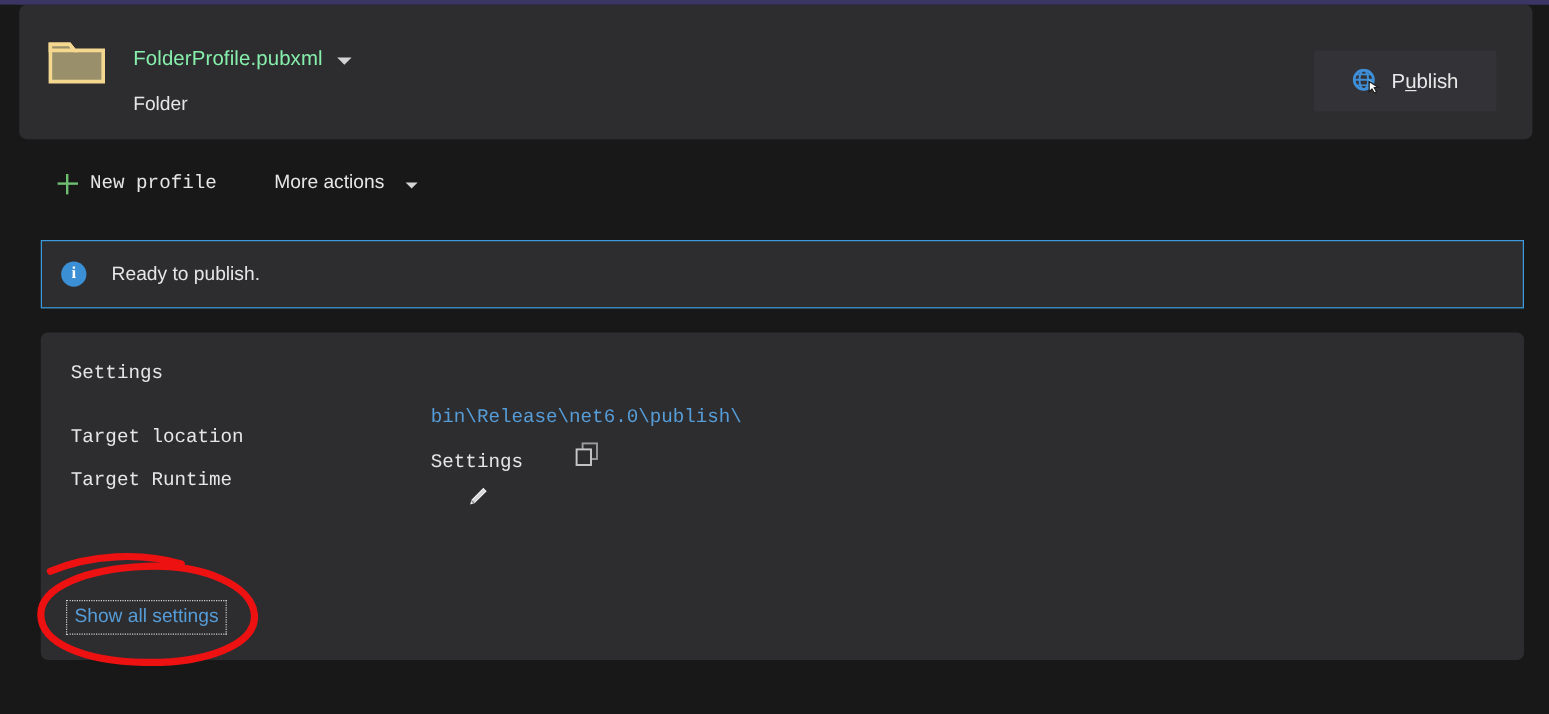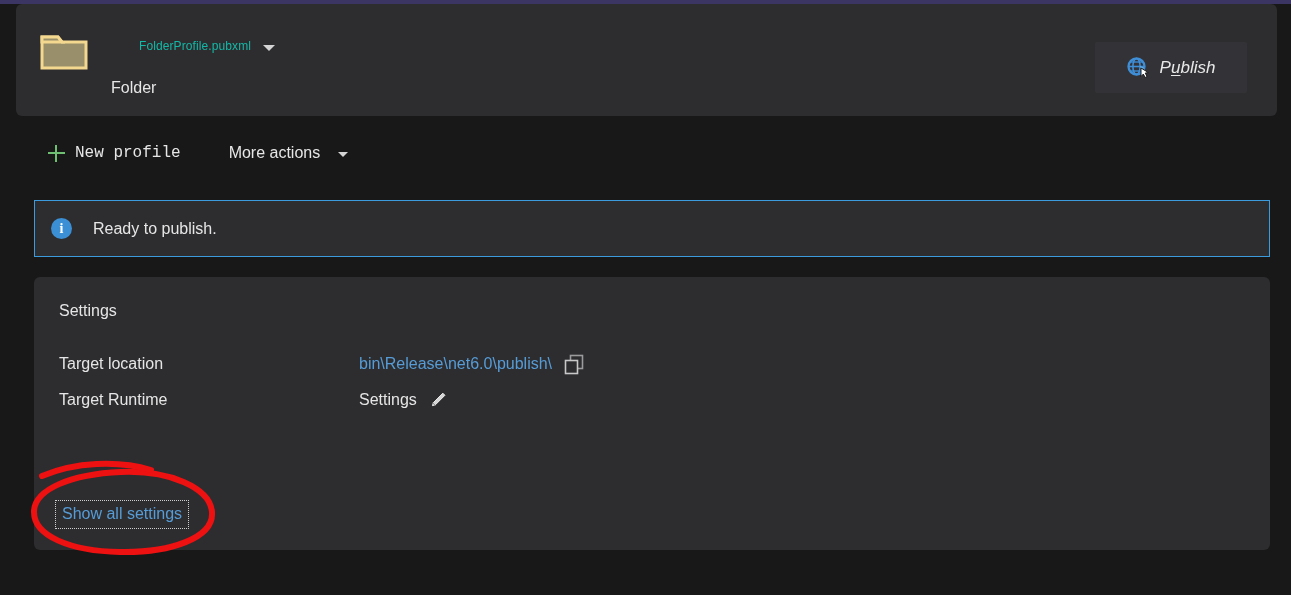--- a/index.html
+++ b/index.html
@@ -30,21 +30,21 @@
   }
   .folder-icon {
     position: absolute; left: 24px; top: 29px;
     width: 48px; height: 38px;
   }
   .profile-name-row {
     position: absolute; left: 95px; top: 35px;
     display: flex; align-items: center; gap: 12px;
   }
   .profile-name {
-    font-size: 12px; color: #14b8a6; letter-spacing: .1px; margin-left: 28px;
+    font-size: 17px; color: #86efac; letter-spacing: .1px;
   }
   .caret-down {
     width: 0; height: 0;
     border-left: 6px solid transparent;
     border-right: 6px solid transparent;
     border-top: 6px solid #d4d4d4;
     margin-top: 3px;
   }
   .profile-type {
     position: absolute; left: 95px; top: 75px;
@@ -52,21 +52,20 @@
   }
 
   
   .publish-btn {
     position: absolute; left: 1079px; top: 38px;
     width: 152px; height: 51px;
     background: #333337;
     border: none; border-radius: 2px;
     display: flex; align-items: center; justify-content: center; gap: 9px;
     cursor: pointer;
-    font-style: italic;
   }
   .publish-label { font-size: 17px; color: #e9e9e9; }
   .publish-label u { text-decoration: underline; text-underline-offset: 2px; }
 
   
   .toolbar {
     position: absolute; left: 16px; top: 128px;
     width: 1261px; height: 50px;
     display: flex; align-items: center;
   }
@@ -109,34 +108,35 @@
   }
   .info-text { margin-left: 21px; font-size: 16px; color: #e6e6e6; }
 
   
   .settings-panel {
     position: absolute; left: 34px; top: 277px;
     width: 1236px; height: 273px;
     background: #2d2d30;
     border-radius: 6px;
     overflow: hidden;
+    font-family: Liberation Mono, monospace;
   }
   .settings-title {
     position: absolute; left: 25px; top: 25px;
     font-size: 16px; color: #e6e6e6;
   }
   .settings-list { position: absolute; left: 25px; top: 69px; width: 1100px; }
   .srow {
     display: flex; align-items: center;
     height: 36px;
   }
   .slabel {
     width: 300px; font-size: 16px; color: #e6e6e6; flex: none;
   }
-  .svalue-wrap { display: flex; align-items: center; gap: 11px; }
+  .svalue-wrap { display: flex; align-items: center; gap: 11px; flex-direction: column; }
   .svalue { font-size: 16px; color: #e6e6e6; }
   .svalue.link { color: #569cd6; cursor: pointer; }
 
   .pencil-icon { width: 19px; height: 19px; cursor: pointer; display: block; }
   .copy-icon { width: 22px; height: 21px; cursor: pointer; display: block; }
 
   
   .show-all {
     position: absolute; left: 55px; top: 500px;
     padding: 4px 6px 5px 6px;

